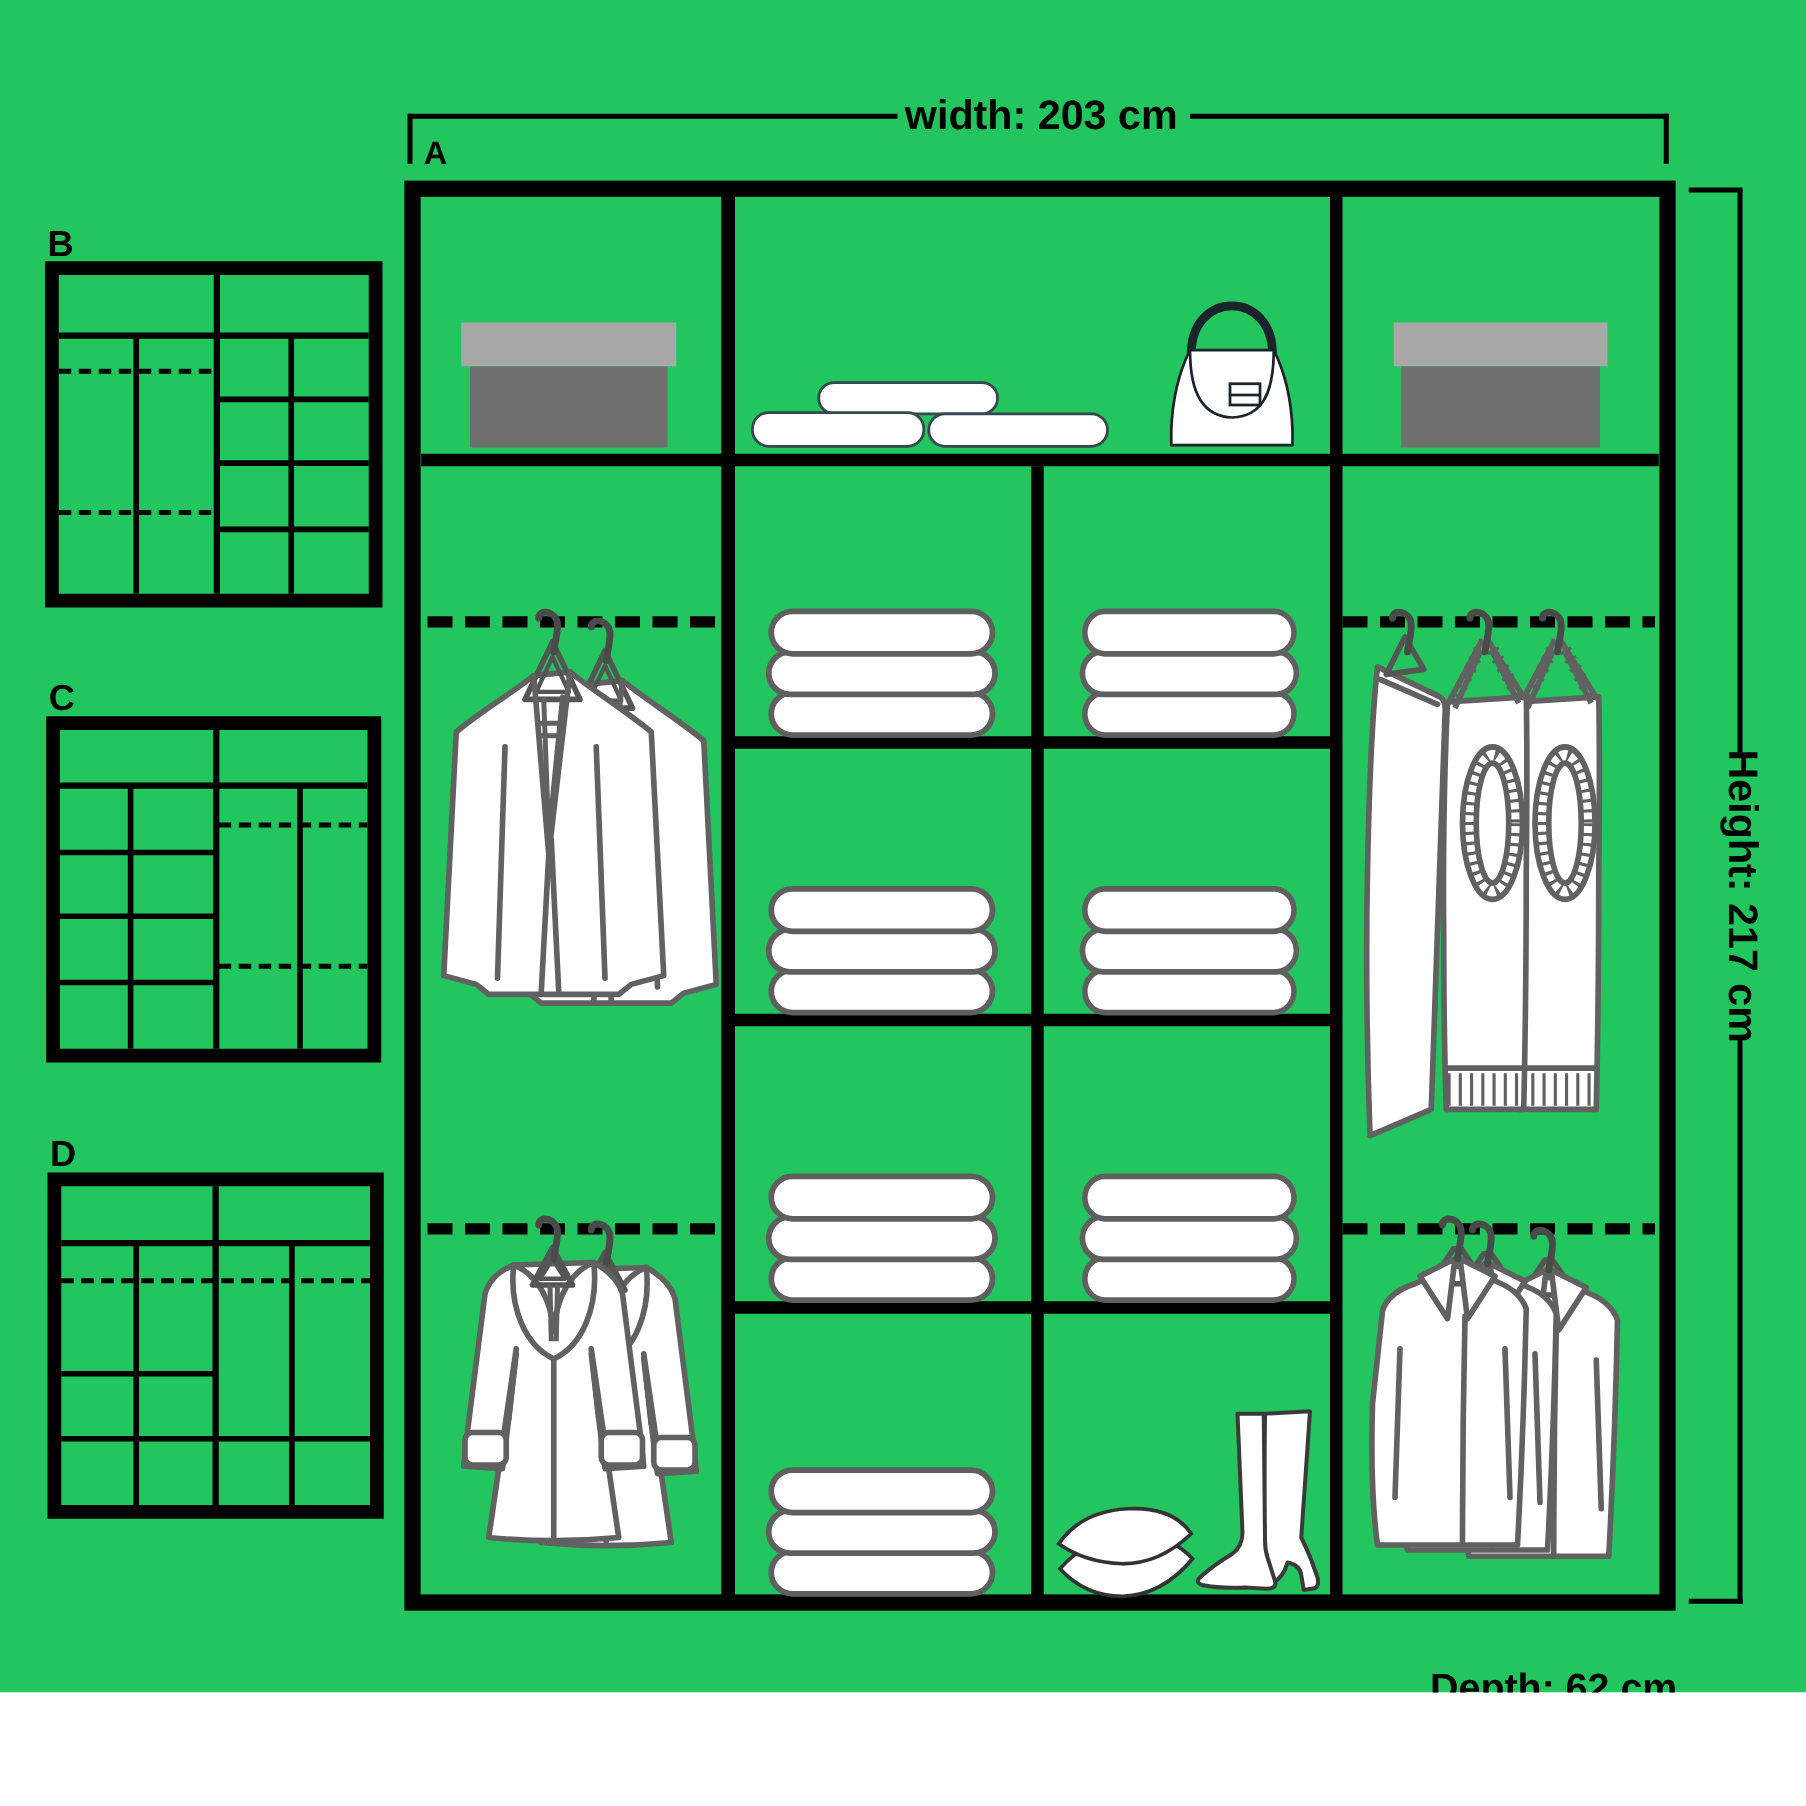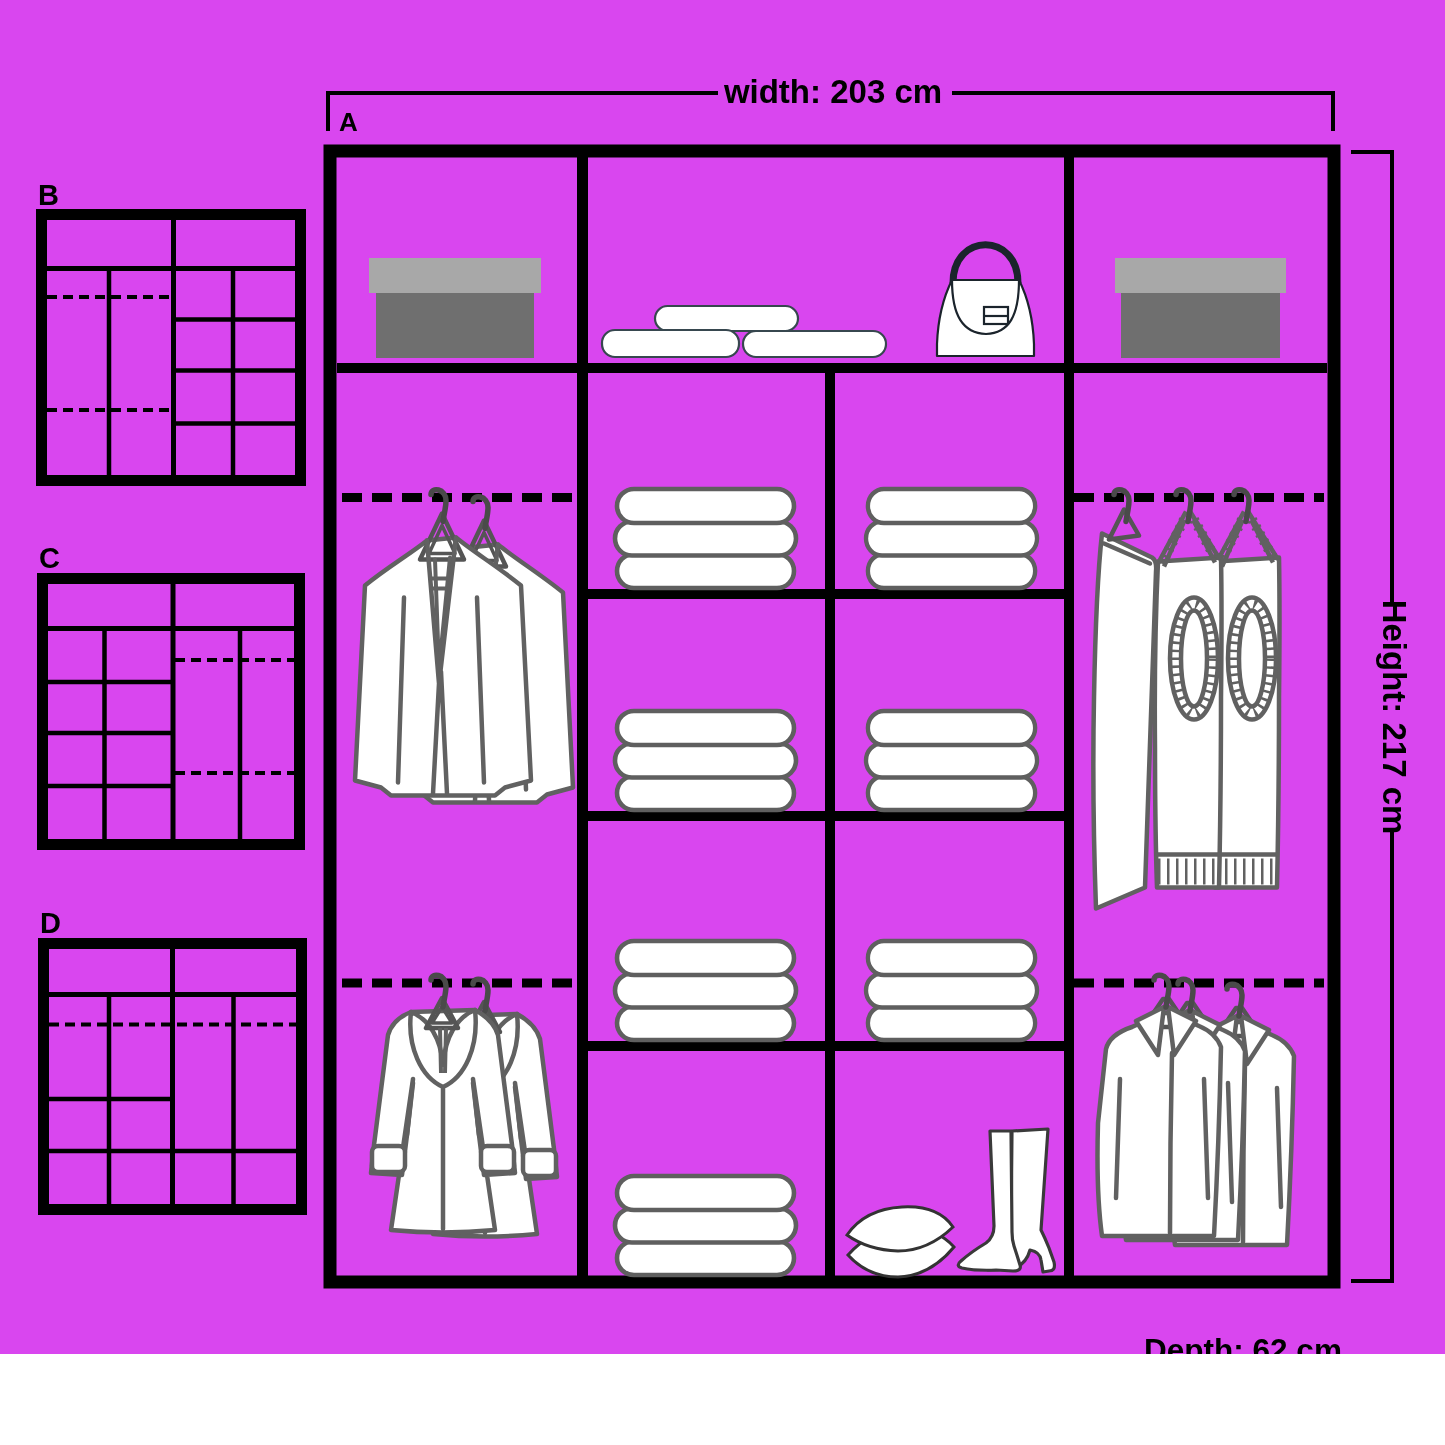--- a/index.html
+++ b/index.html
@@ -1,16 +1,16 @@
 <!DOCTYPE html>
 <html><head>
 <meta charset="utf-8">
 <style>
   html,body{margin:0;padding:0;background:#ffffff;}
-  #page{width:1445px;height:1354px;position:relative;background:#d946ef;
+  #page{width:1445px;height:1354px;position:relative;background:#22c55e;
         font-family:"Liberation Sans", sans-serif;}
   svg{position:absolute;top:0;left:0;}
   text{font-family:"Liberation Sans", sans-serif;font-weight:bold;fill:#000;}
 </style>
 </head>
 <body>
 
 <div id="page">
 <svg width="1445" height="1445" viewBox="0 0 1445 1445">
 

